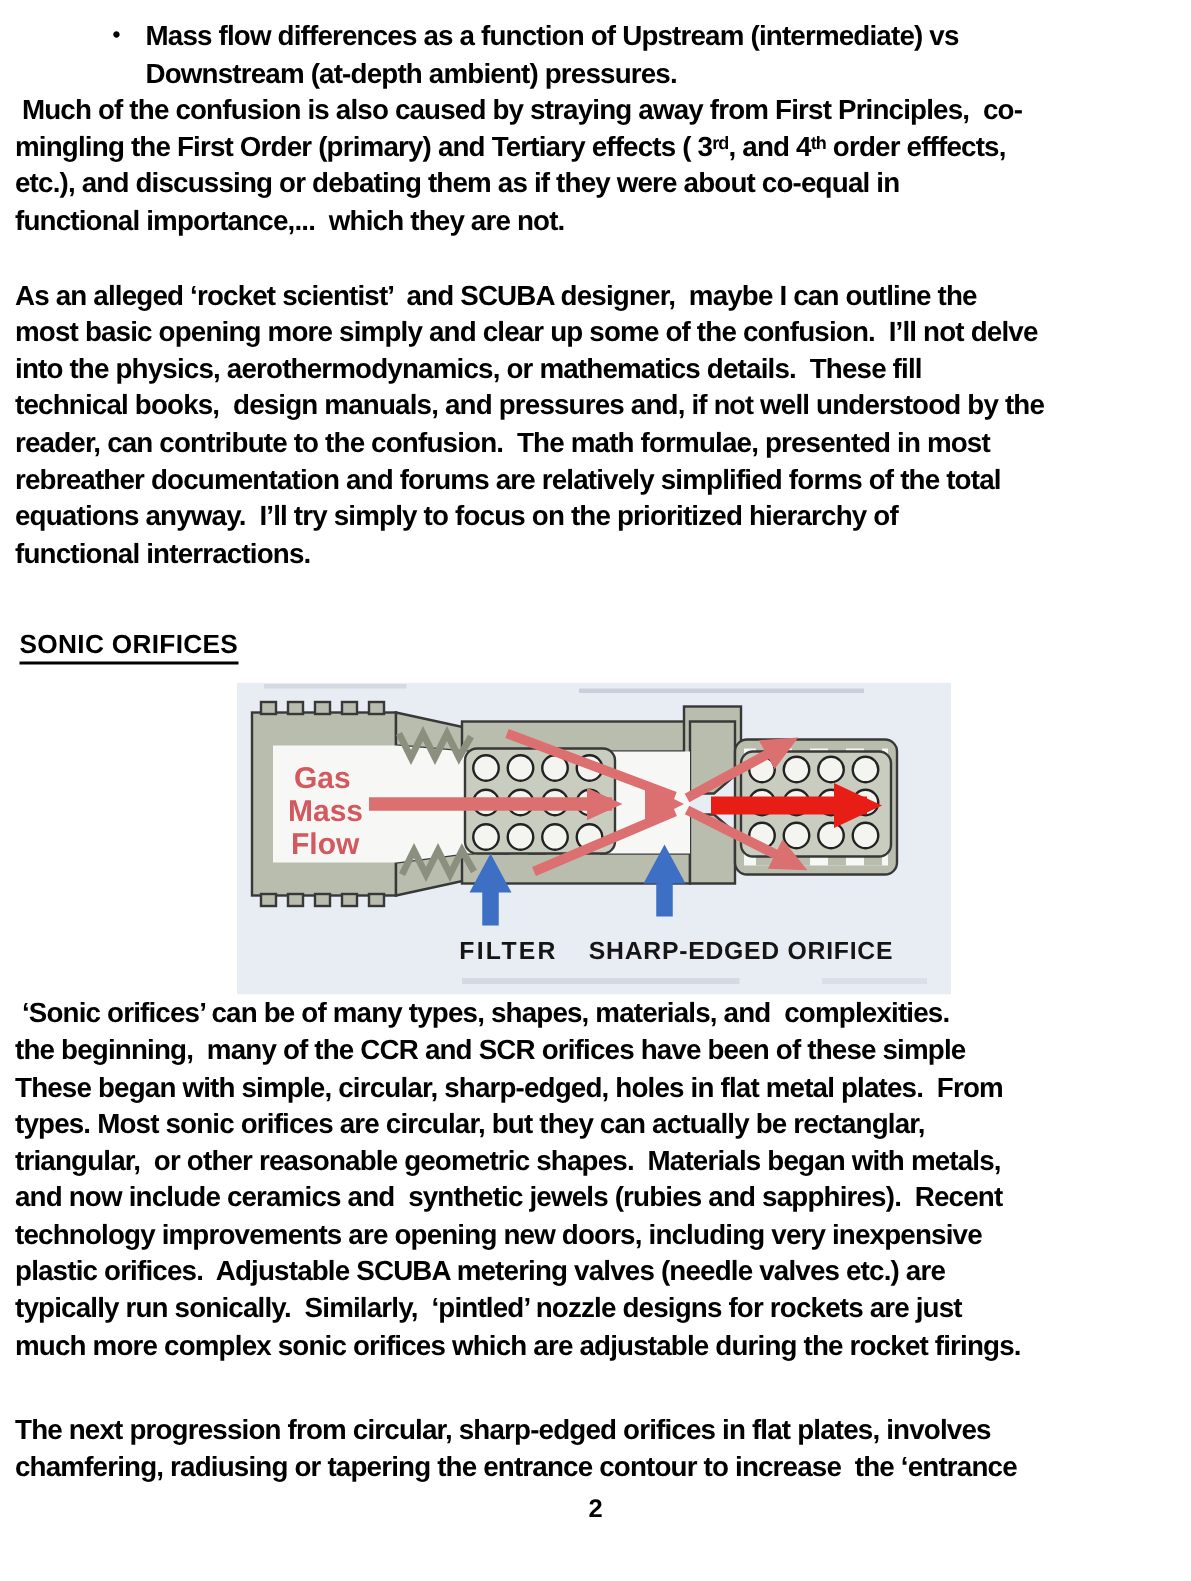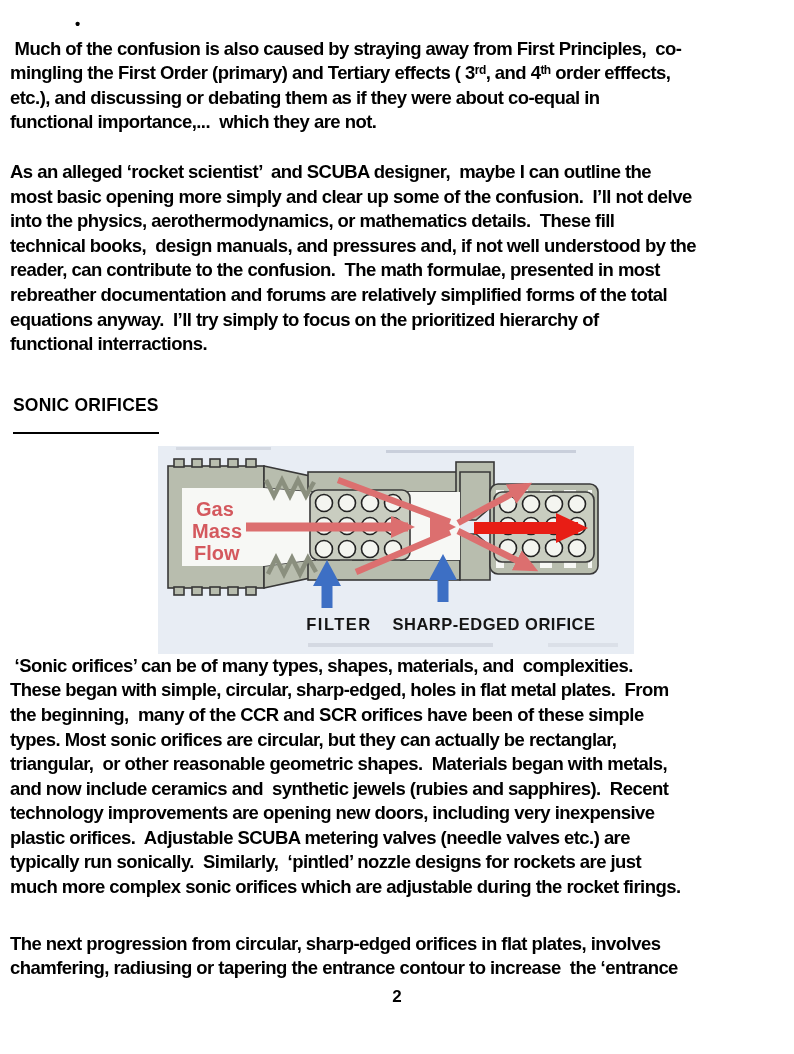--- a/index.html
+++ b/index.html
@@ -13,32 +13,36 @@
   .bullet-row{display:flex;margin:0 6px 0 75px;}
   .bullet-marker{width:22px;font-size:15px;line-height:24.6px;flex:none;}
   .para{margin-left:10px;margin-right:4px;}
   .para-confusion{}
   .para-alleged{margin-top:25px;}
   .para-sonic{}
   .para-next{margin-top:32px;}
   sup.s{font-size:12px;position:relative;top:-5px;vertical-align:baseline;line-height:0;}
   span.small{font-size:18px;}
   .heading-wrap{margin:38px 0 0 13px;}
-  .heading{display:inline-block;font-size:17.5px;letter-spacing:0.2px;border-bottom:2.5px solid #000;padding-bottom:16px;}
+  .heading{display:inline-block;font-size:17.5px;letter-spacing:0.2px;border-bottom:2.5px solid #000;padding-bottom:1px;}
   .figure{margin:12px 0 0 158px;width:476px;height:208px;}
   .pagenum{text-align:center;font-size:17px;margin-top:6px;letter-spacing:0;}
   svg text{font-family:"Liberation Sans",sans-serif;font-weight:bold;}
 </style>
 </head>
 <body>
 
 <div class="doc">
 
   <div class="bullet-row t">
     <div class="bullet-marker">•</div>
+    <div>
+        <div class="tline"><span>Mass flow differences as a function of Upstream (intermediate) vs</span></div>
+        <div class="tline"><span>Downstream (at-depth ambient) pressures.</span></div>
+      </div>
   </div>
 
   <div class="para para-confusion t">
       <div class="tline"><span> Much of the confusion is also caused by straying away from First Principles,  co-</span></div>
       <div class="tline"><span>mingling the First Order (primary) and Tertiary effects ( 3</span><sup class="s">rd</sup><span>, and 4</span><sup class="s">th</sup><span> order efffects,</span></div>
       <div class="tline"><span>etc.), and discussing or debating them as if they were about co-equal in</span></div>
       <div class="tline"><span>functional importance,...  which they are not.</span></div>
     </div>
 
   <div class="para para-alleged t">
@@ -189,22 +193,22 @@
       <text x="34" y="92" font-size="20" fill="#d4595e">Mass</text>
       <text x="36" y="114" font-size="20" fill="#d4595e">Flow</text>
 
       <text x="181" y="184" font-size="16.5" text-anchor="middle" letter-spacing="1.5" fill="#151515">FILTER</text>
       <text x="336" y="184" font-size="16.5" text-anchor="middle" letter-spacing="0.5" fill="#151515">SHARP-EDGED ORIFICE</text>
     </svg>
   </div>
 
   <div class="para para-sonic t">
       <div class="tline"><span> ‘Sonic orifices’ can be of many types, shapes, materials, and  complexities.</span></div>
+      <div class="tline"><span>the beginning,  many of the CCR and SCR orifices have been of these simple</span></div>
       <div class="tline"><span>These began with simple, circular, sharp-edged, holes in flat metal plates.  From</span></div>
-      <div class="tline"><span>the beginning,  many of the CCR and SCR orifices have been of these simple</span></div>
       <div class="tline"><span>types. Most sonic orifices are circular, but they can actually be rectanglar,</span></div>
       <div class="tline"><span>triangular,  or other reasonable geometric shapes.  Materials began with metals,</span></div>
       <div class="tline"><span>and now include ceramics and  synthetic jewels (rubies and sapphires).  Recent</span></div>
       <div class="tline"><span>technology improvements are opening new doors, including very inexpensive</span></div>
       <div class="tline"><span>plastic orifices.  Adjustable SCUBA metering valves (needle valves etc.) are</span></div>
       <div class="tline"><span>typically run sonically.  Similarly,  ‘pintled’ nozzle designs for rockets are just</span></div>
       <div class="tline"><span>much more complex sonic orifices which are adjustable during the rocket firings.</span></div>
     </div>
 
   <div class="para para-next t">

